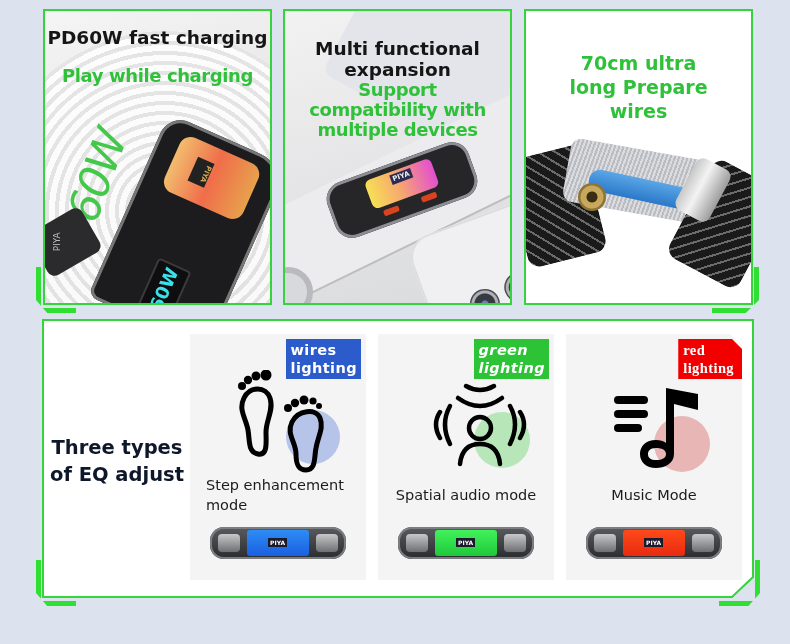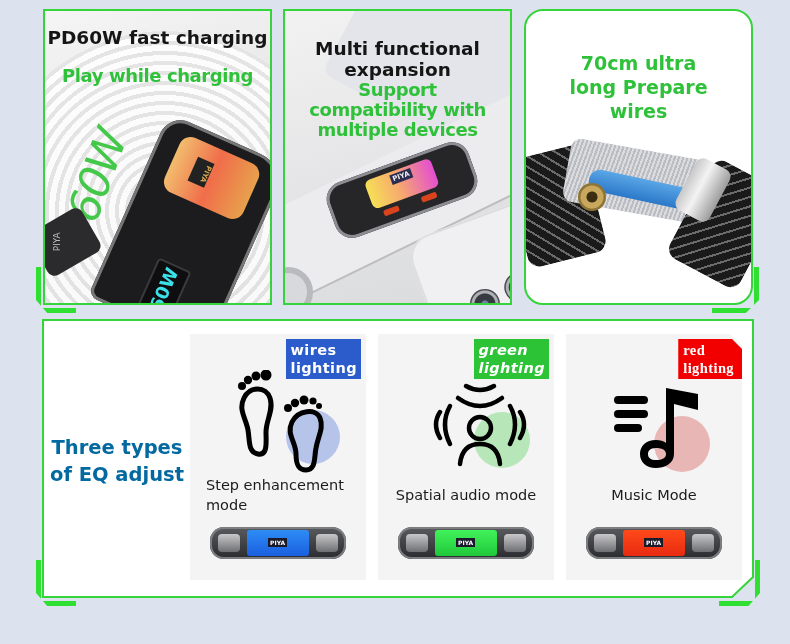--- a/index.html
+++ b/index.html
@@ -2,21 +2,21 @@
 <html><head>
 <meta charset="utf-8">
 <style>
   * { box-sizing: border-box; margin: 0; padding: 0; }
   html, body { width: 790px; height: 644px; overflow: hidden; }
   body { background: #dde3ee; font-family: "DejaVu Sans", sans-serif; position: relative; }
 
   .panel { position: absolute; border: 2px solid #35d43a; background: #fff; overflow: hidden; }
   .p1 { left: 43px; top: 9px; width: 229px; height: 296px; background: linear-gradient(160deg,#f5f5f5 0%,#e6e6e6 50%,#d9d9d9 100%); }
   .p2 { left: 283px; top: 9px; width: 229px; height: 296px; background: linear-gradient(165deg,#f2f2f2 0%,#e4e4e6 55%,#dadbdd 100%); }
-  .p3 { left: 524px; top: 9px; width: 229px; height: 296px; background: #fff; border-radius: 19px; }
+  .p3 { left: 524px; top: 9px; width: 229px; height: 296px; background: #fff; }
 
   .bracket { position: absolute; border-color: #2fe033; border-style: solid; }
   .br-tl-bl { left: 36px; top: 267px; width: 40px; height: 46px; border-width: 0 0 5px 5px; clip-path: polygon(0 0, 5px 0, 5px 70%, 30% calc(100% - 5px), 100% calc(100% - 5px), 100% 100%, 28% 100%, 0 72%); }
   .br-tr-br { left: 712px; top: 267px; width: 47px; height: 46px; border-width: 0 5px 5px 0; clip-path: polygon(calc(100% - 5px) 0, 100% 0, 100% 72%, 72% 100%, 0 100%, 0 calc(100% - 5px), 70% calc(100% - 5px), calc(100% - 5px) 70%); }
 
   .title-black { position: absolute; left: 0; right: 0; text-align: center; font-weight: bold; color: #151515; font-size: 18.5px; line-height: 21px; }
   .title-green { position: absolute; left: 0; right: 0; text-align: center; font-weight: bold; color: #2fc13a; font-size: 18px; line-height: 21px; letter-spacing: -0.4px; }
 
   
   .arcs { position: absolute; left: -60px; top: 20px; width: 360px; height: 360px; border-radius: 50%;
@@ -46,21 +46,21 @@
   .wire-gold { position: absolute; left: 52px; top: 172px; width: 28px; height: 28px; border-radius: 50%; background: radial-gradient(circle,#3a2d12 0 5px,#c7a85c 6px 11px,#8e7434 12px); }
   .ferrule { position: absolute; left: 158px; top: 150px; width: 38px; height: 58px; background: linear-gradient(90deg,#c8c8c8,#f3f3f3 40%,#9c9c9c); border-radius: 8px; transform: rotate(28deg); }
 
   
   .bottom { position: absolute; left: 42px; top: 319px; width: 712px; height: 279px; background: #fff; border: 2px solid #35d43a;
             clip-path: polygon(0 0,100% 0,100% 92%,calc(100% - 22px) 100%,0 100%); }
   .bottom-outline { position: absolute; left: 42px; top: 319px; width: 712px; height: 279px; pointer-events: none; }
   .br-b-bl { left: 36px; top: 560px; width: 40px; height: 46px; border-width: 0 0 5px 5px; clip-path: polygon(0 0, 5px 0, 5px 70%, 30% calc(100% - 5px), 100% calc(100% - 5px), 100% 100%, 28% 100%, 0 72%); }
   .br-b-br { left: 719px; top: 560px; width: 41px; height: 46px; border-width: 0 5px 5px 0; clip-path: polygon(calc(100% - 5px) 0, 100% 0, 100% 72%, 72% 100%, 0 100%, 0 calc(100% - 5px), 70% calc(100% - 5px), calc(100% - 5px) 70%); }
 
-  .eq-title { position: absolute; left: 50px; top: 434px; width: 134px; text-align: center; font-weight: bold; font-size: 19.5px; line-height: 27px; color: #0369a1; }
+  .eq-title { position: absolute; left: 50px; top: 434px; width: 134px; text-align: center; font-weight: bold; font-size: 19.5px; line-height: 27px; color: #0f172a; }
 
   .card { position: absolute; top: 334px; width: 176px; height: 246px; background: #f4f4f4; }
   .c1 { left: 190px; } .c2 { left: 378px; } .c3 { left: 566px; clip-path: polygon(0 0,calc(100% - 12px) 0,100% 12px,100% 100%,0 100%); }
   .badge { position: absolute; top: 5px; right: 5px; padding: 2px 4px 2px 5px; color: #fff; font-size: 14.5px; line-height: 18px; font-weight: bold; letter-spacing: .4px; text-align: left; }
   .c3 .badge { right: 10px; top: 5px; clip-path: polygon(0 0,calc(100% - 10px) 0,100% 10px,100% 100%,0 100%); padding-right: 8px; }
   .c3 .badge { right: 0; font-family: Liberation Serif, serif; }
   .icon-wrap { position: absolute; left: 40px; top: 34px; width: 110px; height: 104px; }
   .tint { position: absolute; width: 56px; height: 56px; border-radius: 50%; }
   .mode-label { position: absolute; left: 16px; right: 8px; top: 141px; font-size: 14.5px; line-height: 20px; color: #1b1b1b; }
   .c2 .mode-label, .c3 .mode-label { left: 0; right: 0; text-align: center; top: 151px; }

